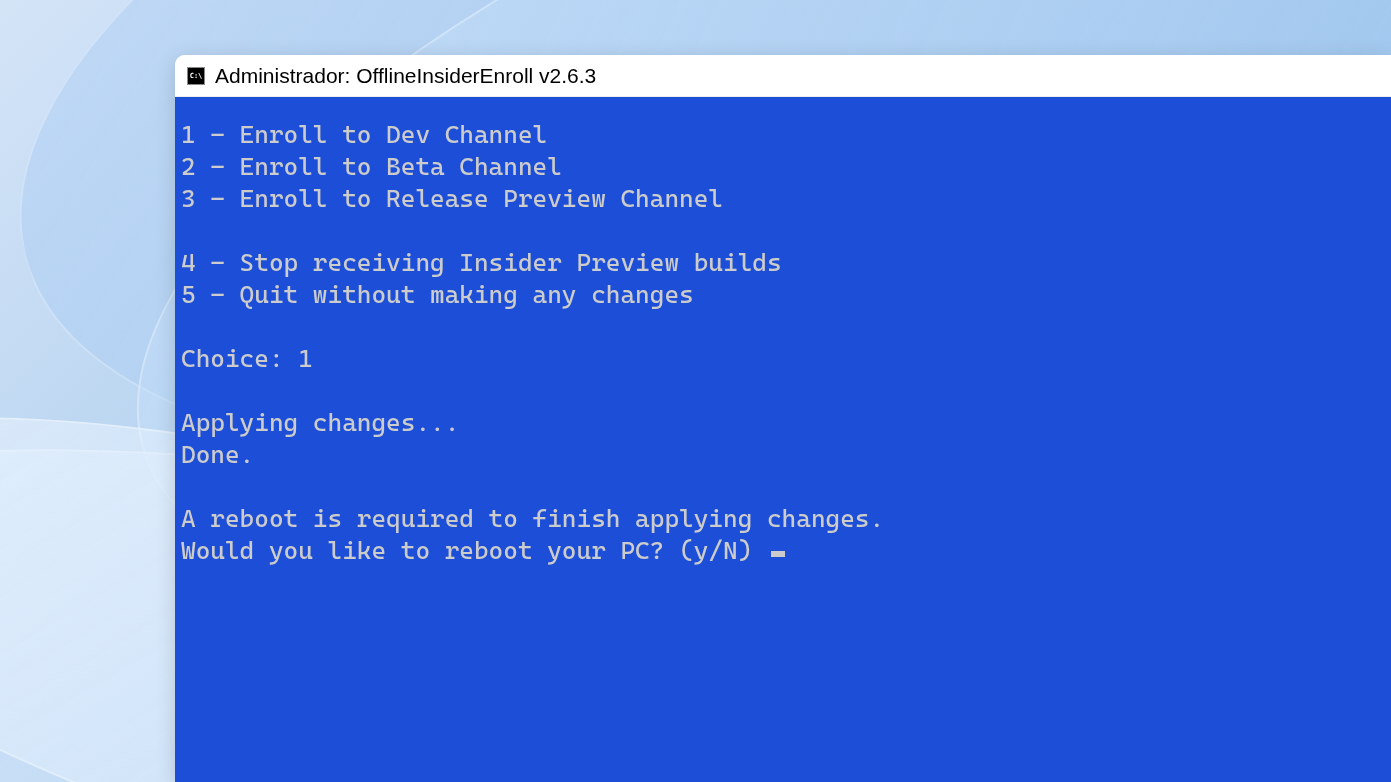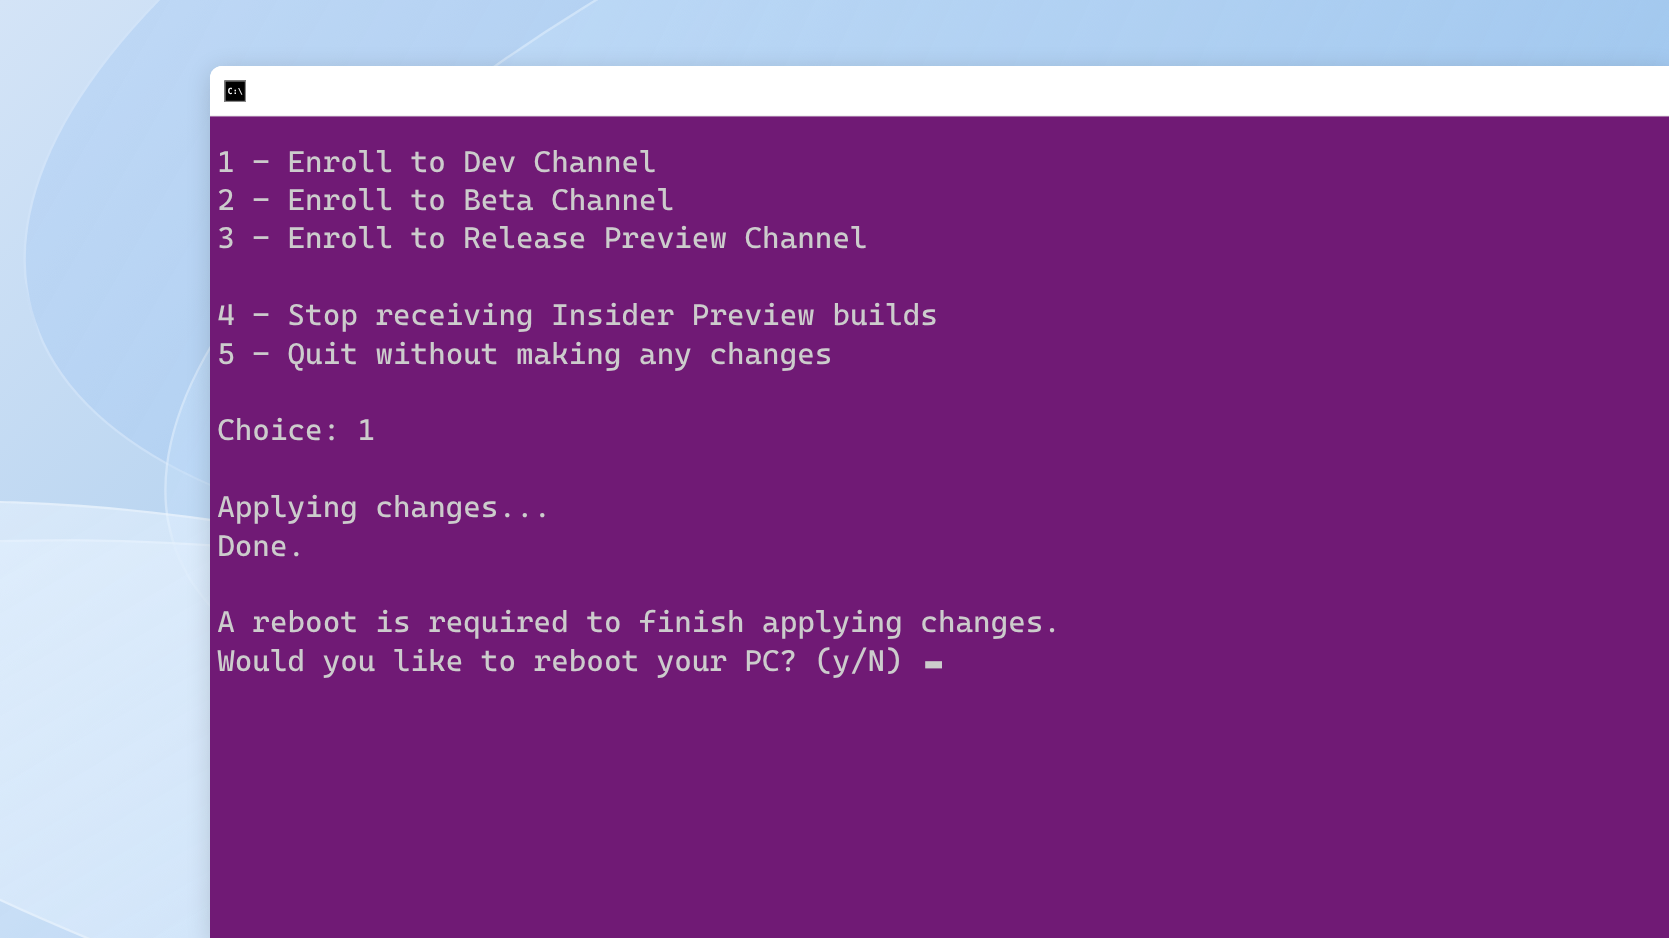--- a/index.html
+++ b/index.html
@@ -93,21 +93,21 @@
       color: #fff;
       font-family: monospace;
       font-weight: bold;
     }
     .title-text {
       font-size: 21px;
       color: #000;
       font-family: "Segoe UI", Arial, sans-serif;
     }
     .console-area {
-      background: #701a75;
+      background: #1d4ed8;
       height: calc(100% - 42px);
       padding: 22px 6px;
       font-family: "Cascadia Mono", "Consolas", monospace;
       font-size: 25px;
       line-height: 1.28;
       color: #cccccc;
       white-space: pre;
       overflow: hidden;
     }
     .cursor {
@@ -127,20 +127,21 @@
 <div class="background-waves">
   <div class="wave wave1"></div>
   <div class="wave wave2"></div>
   <div class="wave wave3"></div>
   <div class="wave wave4"></div>
 </div>
 
 <div class="window">
   <div class="title-bar">
     <div class="title-icon">C:\</div>
+    <div class="title-text">Administrador:  OfflineInsiderEnroll v2.6.3</div>
   </div>
   <div class="console-area"><span>1 - Enroll to Dev Channel</span>
 <span>2 - Enroll to Beta Channel</span>
 <span>3 - Enroll to Release Preview Channel</span>
 <span></span>
 <span>4 - Stop receiving Insider Preview builds</span>
 <span>5 - Quit without making any changes</span>
 <span></span>
 <span>Choice: 1</span>
 <span></span>

